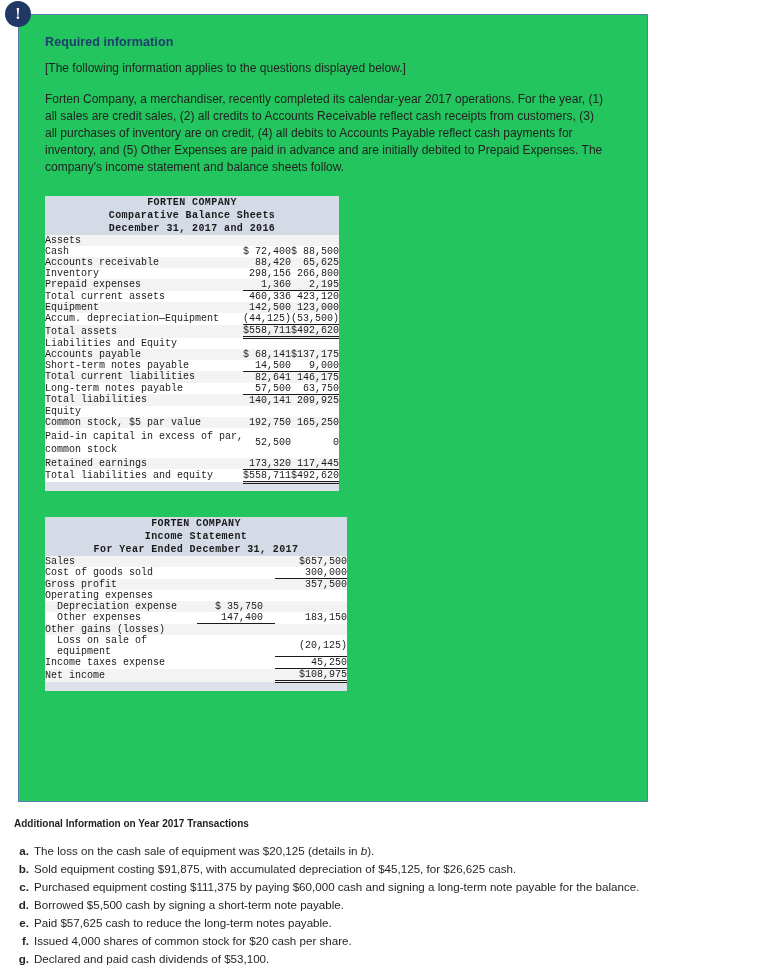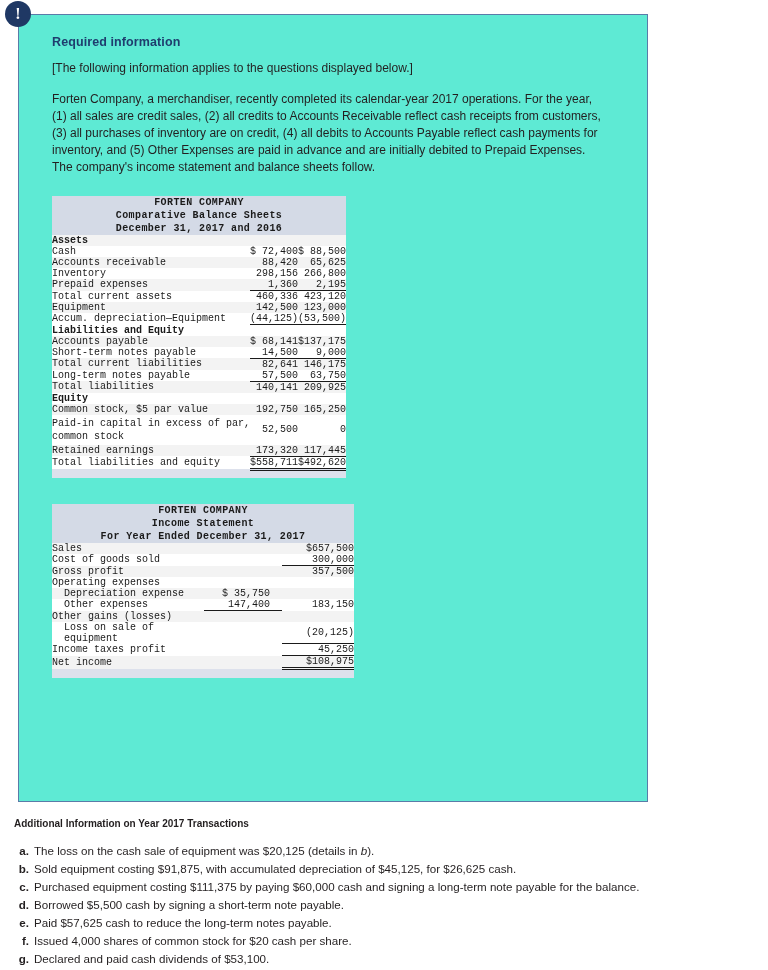--- a/index.html
+++ b/index.html
@@ -13,22 +13,22 @@
   }
 
   
   #panel-wrap {
     position: relative;
     margin: 14px 0 0 18px;
     width: 630px;
   }
   #req-panel {
     border: 1.5px solid #5b7ba8;
-    background: #5eead4;
-    padding: 20px 26px 22px 33px;
+    background: #22c55e;
+    padding: 20px 26px 22px 26px;
     min-height: 788px;
   }
   #info-badge {
     position: absolute;
     left: -13px; top: -13px;
     width: 26px; height: 26px;
     border-radius: 50%;
     background: #1f3864;
     color: #ffffff;
     font-weight: bold;
@@ -84,21 +84,21 @@
   .fin-foot td {
     background: #dde1ec;
     height: 9px;
     padding: 0;
   }
 
   .row-odd  td { background: #f3f3f3; }
   .row-even td { background: #ffffff; }
 
   .lbl  { padding: 1.5px 0 1.5px 6px; white-space: pre; }
-  .lbl.b { font-weight: bold; }
+  .lbl.b { font-weight: normal; }
   .num  { text-align: right; padding: 1.5px 8px 1.5px 0; white-space: pre; }
   .num.mid { padding-right: 12px; }
 
   .u1 { border-bottom: 1.3px solid #1a1a1a; margin-top: 9px; }
   .u2 { border-bottom: 3.2px double #1a1a1a; }
 
   .spacer { height: 26px; }
 
   
   #addl {
@@ -183,20 +183,25 @@
           <tr class="row-odd">
             <td class="lbl">Equipment</td>
             <td class="num">142,500</td>
             <td class="num">123,000</td>
           </tr>
           <tr class="row-even">
             <td class="lbl">Accum. depreciation—Equipment</td>
             <td class="num u1">(44,125)</td>
             <td class="num u1">(53,500)</td>
           </tr>
+          <tr class="row-odd">
+            <td class="lbl">Total assets</td>
+            <td class="num u2">$558,711</td>
+            <td class="num u2">$492,620</td>
+          </tr>
           <tr class="row-even">
             <td class="lbl b">Liabilities and Equity</td>
             <td class="num"></td>
             <td class="num"></td>
           </tr>
           <tr class="row-odd">
             <td class="lbl">Accounts payable</td>
             <td class="num">$ 68,141</td>
             <td class="num">$137,175</td>
           </tr>
@@ -298,21 +303,21 @@
             <td class="lbl" style="width:152px">Other gains (losses)</td>
             <td class="num mid" style="width:78px"></td>
             <td class="num" style="width:72px"></td>
           </tr>
           <tr class="row-even">
             <td class="lbl" style="width:152px">  Loss on sale of<br>  equipment</td>
             <td class="num mid" style="width:78px"></td>
             <td class="num u1" style="width:72px">(20,125)</td>
           </tr>
           <tr class="row-even">
-            <td class="lbl" style="width:152px">Income taxes profit</td>
+            <td class="lbl" style="width:152px">Income taxes expense</td>
             <td class="num mid" style="width:78px"></td>
             <td class="num u1" style="width:72px">45,250</td>
           </tr>
           <tr class="row-odd">
             <td class="lbl" style="width:152px">Net income</td>
             <td class="num mid" style="width:78px"></td>
             <td class="num u2" style="width:72px">$108,975</td>
           </tr>
           <tr class="fin-foot">
             <td colspan="3"></td>

